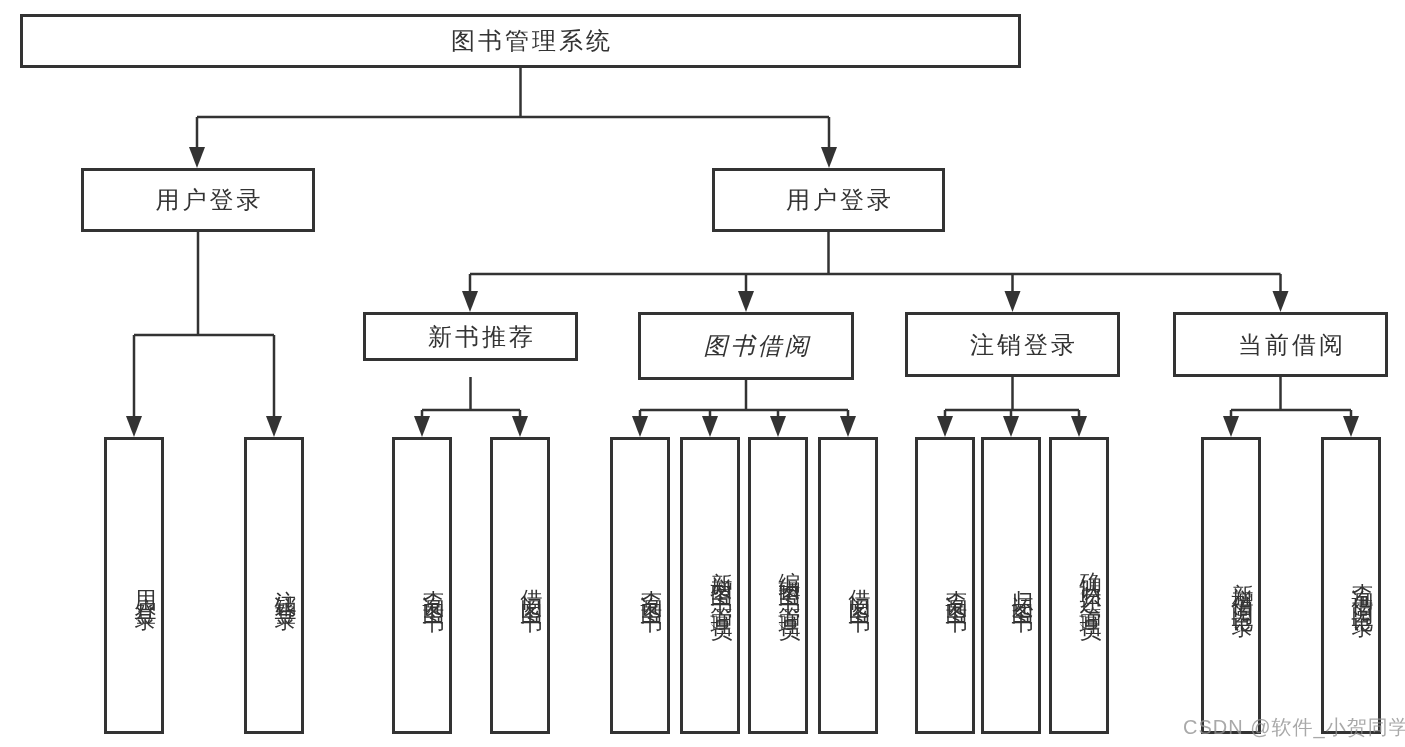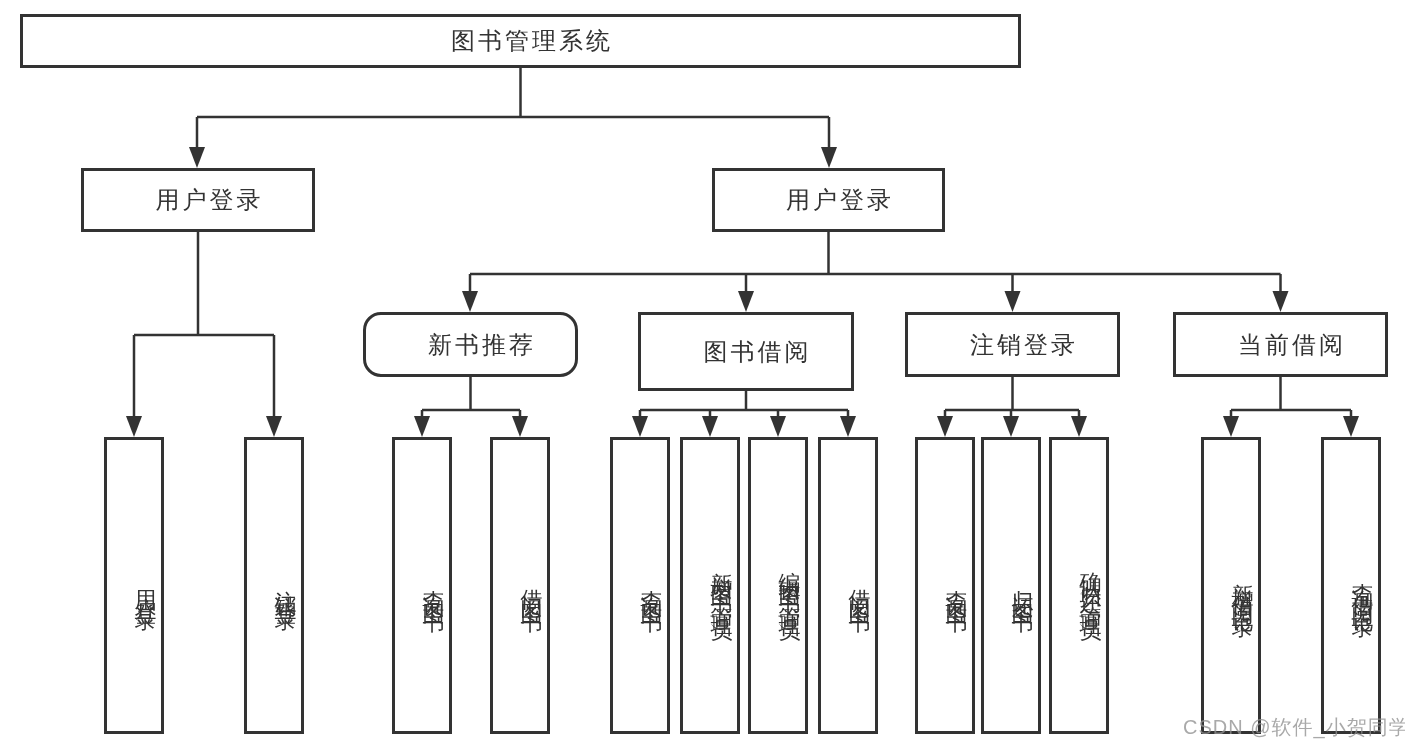--- a/index.html
+++ b/index.html
@@ -141,24 +141,24 @@
     <span class="lbl">图书管理系统</span>
   </div>
 
   <div class="node hbox" style="left:81px; top:168px; width:234px; height:64px;">
     <span class="lbl">用户登录</span>
   </div>
   <div class="node hbox" style="left:712px; top:168px; width:233px; height:64px;">
     <span class="lbl">用户登录</span>
   </div>
 
-  <div class="node hbox" style="left:363px; top:312px; width:215px; height:65px;border-radius:18px;">
+  <div class="node hbox" style="left:363px; top:312px; width:215px; height:49px;">
     <span class="lbl">新书推荐</span>
   </div>
-  <div class="node hbox" style="left:638px; top:312px; width:216px; height:79px;">
+  <div class="node hbox" style="left:638px; top:312px; width:216px; height:68px;font-style:italic;">
     <span class="lbl">图书借阅</span>
   </div>
   <div class="node hbox" style="left:905px; top:312px; width:215px; height:65px;">
     <span class="lbl">注销登录</span>
   </div>
   <div class="node hbox" style="left:1173px; top:312px; width:215px; height:65px;">
     <span class="lbl">当前借阅</span>
   </div>
 
   <div class="node vbox" style="left:104px;">

